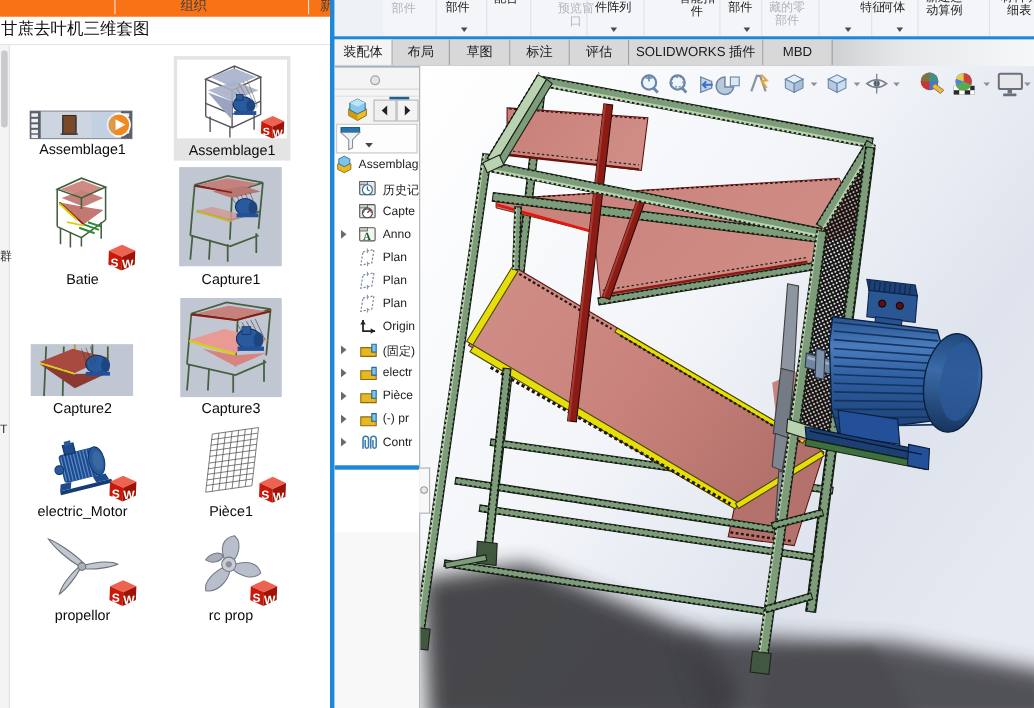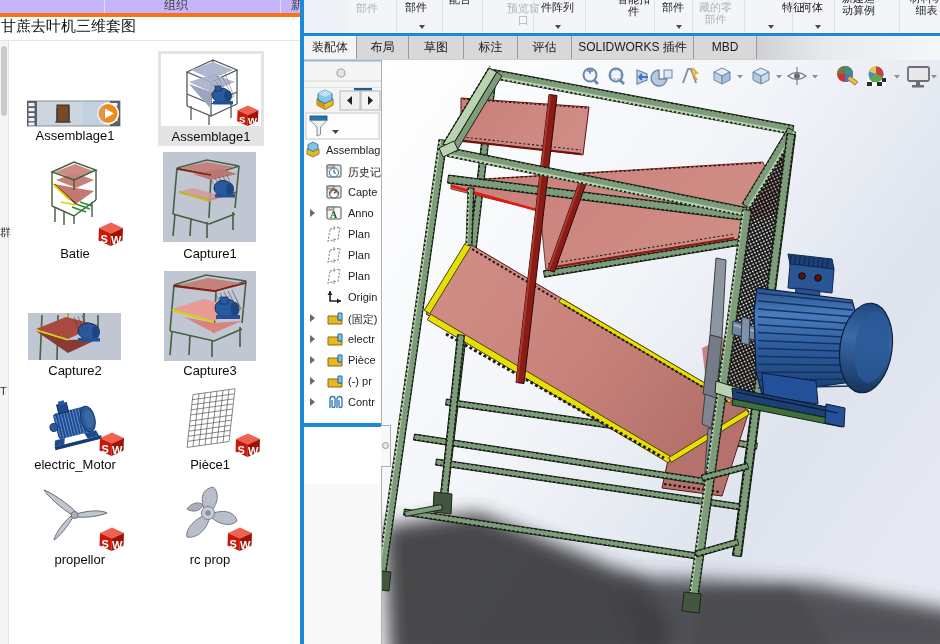--- a/index.html
+++ b/index.html
@@ -1,19 +1,19 @@
 <!DOCTYPE html>
 <html><head><meta charset="utf-8">
 <style>
 html,body{margin:0;padding:0;width:940px;height:644px;overflow:hidden;font-family:"Liberation Sans",sans-serif;background:#fff;}
 #stage{position:absolute;left:0;top:0;width:940px;height:644px;}
 .abs{position:absolute;}
 
 #explorer{position:absolute;left:0;top:0;width:300px;height:644px;background:#fff;overflow:hidden;}
-#exbar{position:absolute;left:0;top:0;width:300px;height:13px;background:#c4b5fd;border-bottom:4px solid #f97316;}
+#exbar{position:absolute;left:0;top:0;width:300px;height:13px;background:#f97316;border-bottom:2px solid #f97316;}
 #exbar .t{position:absolute;top:-3px;font-size:12px;color:#3c3c3c;}
 #extitle{position:absolute;left:1px;top:17px;font-size:15px;color:#111;}
 #exsep{position:absolute;left:0;top:40px;width:300px;height:1px;background:#e4e4e4;}
 .lbl{position:absolute;font-size:13px;color:#0b0b0b;text-align:center;white-space:nowrap;}
 .sel{position:absolute;background:#e4e4e4;}
 .thumbimg{position:absolute;background:#bfc6d2;}
 
 #sw{position:absolute;left:300px;top:0;width:640px;height:644px;background:#eef1f5;}
 #swedge{position:absolute;left:300px;top:0;width:4px;height:644px;background:#1d88d8;z-index:50;}
 #ribbon{position:absolute;left:304px;top:0;width:636px;height:33px;background:#f3f5f8;margin-left:44px;}
@@ -239,21 +239,21 @@
     </g>
     <circle cx="34.5" cy="27" r="3.5" fill="#aab0b8" stroke="#6a6f78"></circle>
   </svg>
   <svg class="abs" style="left:97px;top:526px;" width="30" height="26" viewBox="0 0 30 26">
     <polygon points="3,7 15,1.5 27,7 15,12.5" fill="#ee6252"></polygon>
     <polygon points="3,7 15,12.5 14.5,25 2.5,19.5" fill="#c8190a"></polygon>
     <polygon points="27,7 15,12.5 14.5,25 26.5,19.5" fill="#a01205"></polygon>
     <text x="4.5" y="21.5" font-size="11" font-weight="bold" fill="#fff" font-family="Liberation Sans">S</text>
     <text x="15" y="23" font-size="11" font-weight="bold" fill="#fff" font-family="Liberation Sans">W</text>
   </svg>
-  <div class="lbl" style="left:45px;top:552px;width:60px;text-align:right;">propellor</div>
+  <div class="lbl" style="left:45px;top:552px;width:60px;">propellor</div>
 
   <svg class="abs" style="left:175px;top:485px;" width="66" height="62">
     <g fill="#b9bfca" stroke="#767c88" stroke-width="1">
       <path d="M30,26 C24,12 28,4 38,2 C44,6 44,18 36,26 Z"></path>
       <path d="M38,28 C52,24 60,28 62,36 C56,42 44,40 36,32 Z"></path>
       <path d="M30,30 C20,34 10,44 12,52 C22,54 32,44 34,34 Z"></path>
       <path d="M12,24 C16,18 24,16 28,20 C26,26 18,28 12,24 Z" fill="#a8aeba"></path>
     </g>
     <circle cx="33" cy="28" r="6.5" fill="#c8cdd6" stroke="#767c88"></circle>
     <circle cx="33" cy="28" r="2.8" fill="#8a909c"></circle>

